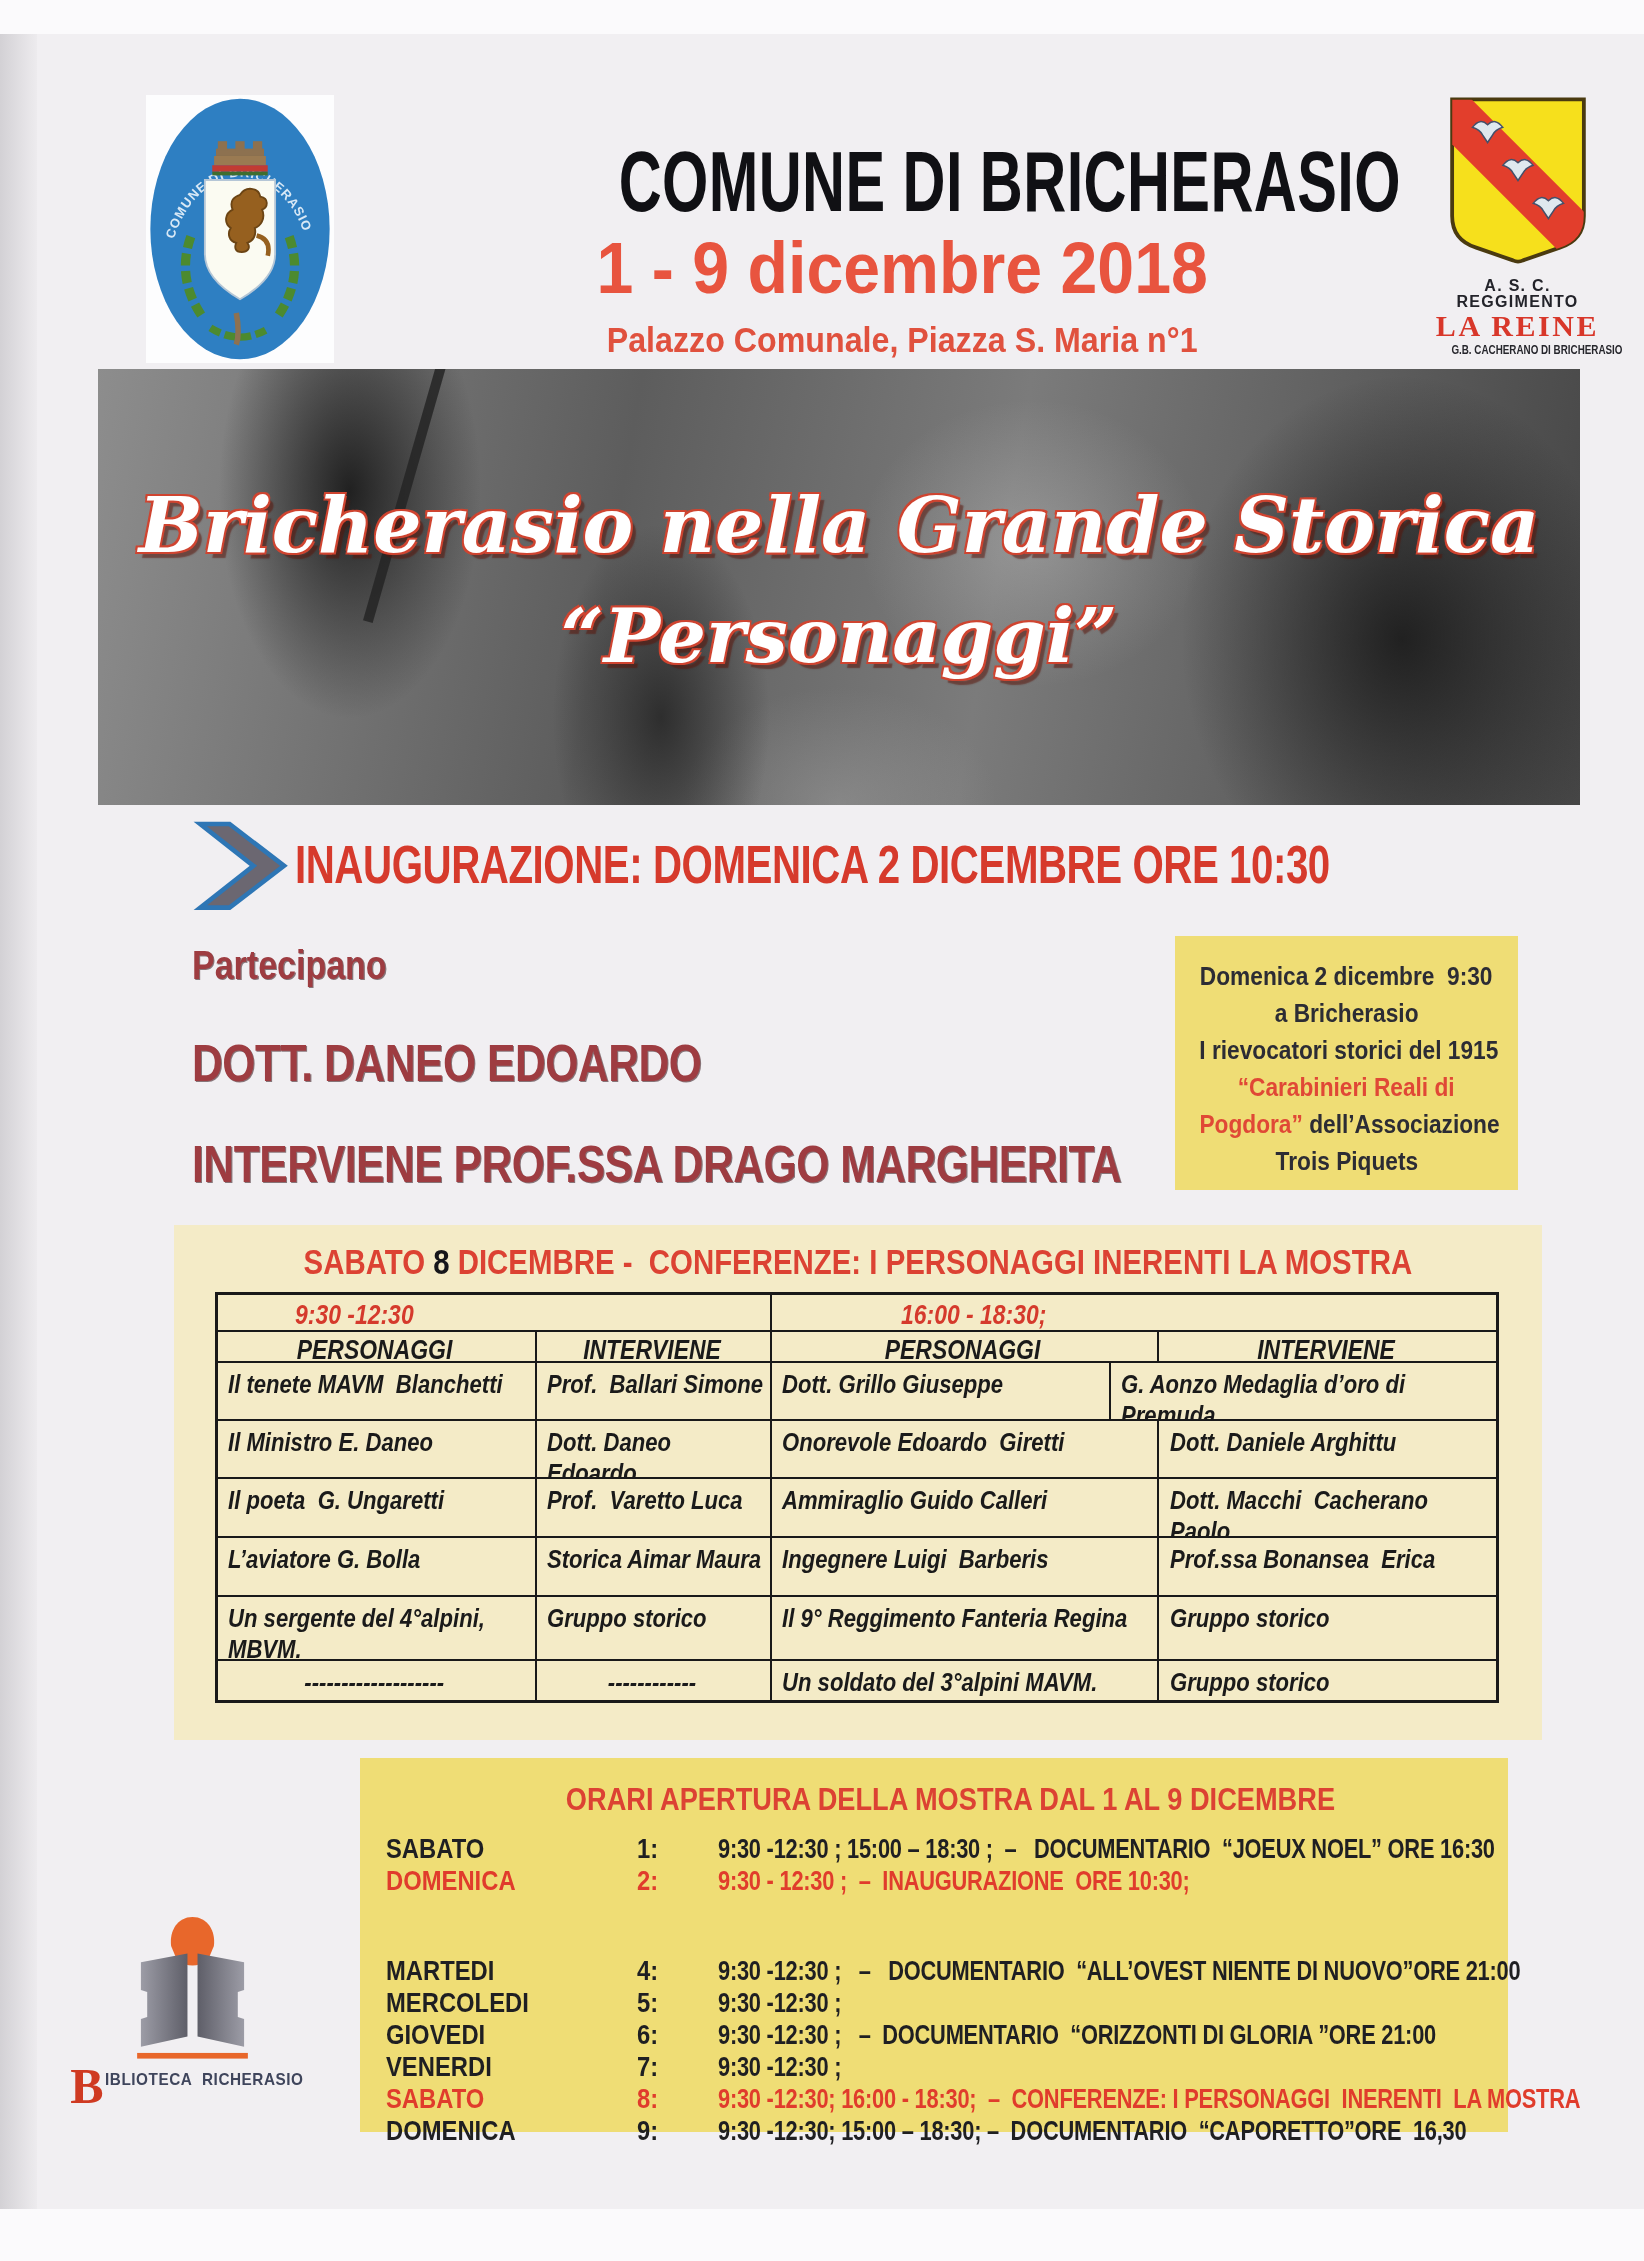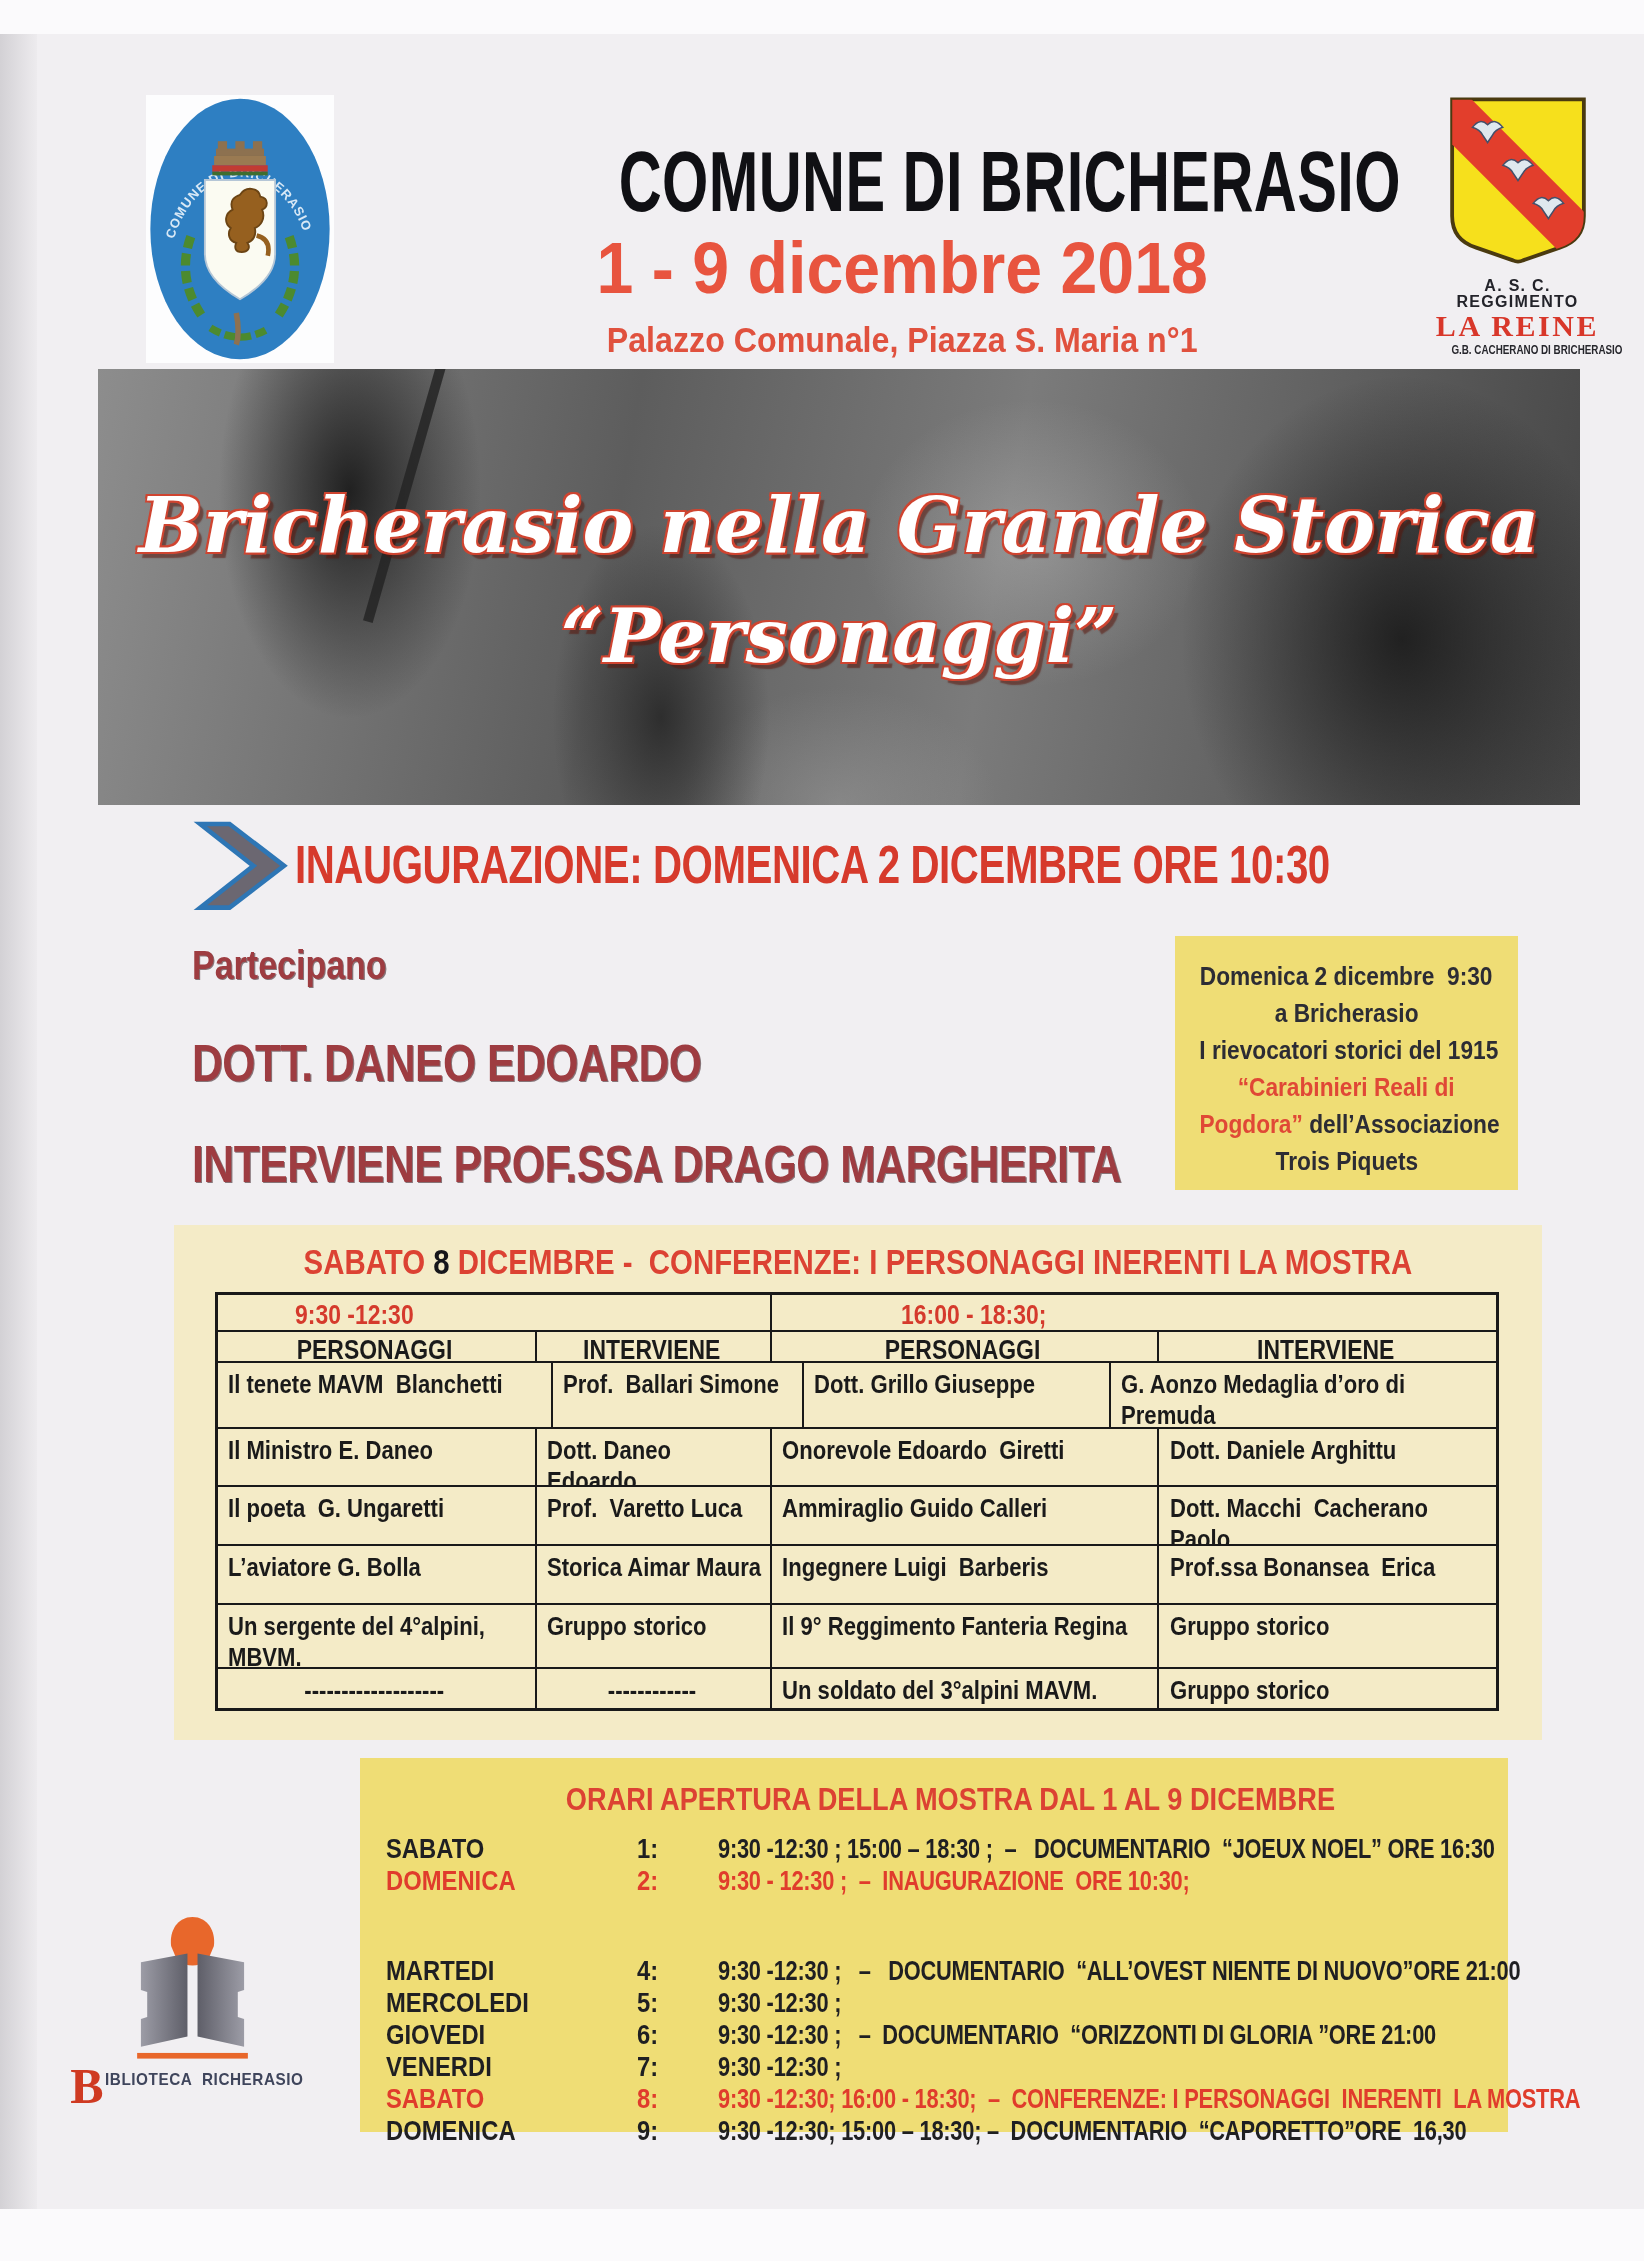--- a/index.html
+++ b/index.html
@@ -80,21 +80,21 @@
   .note-red{color:#e04836;}
 
   
   .conf-panel{position:absolute;left:174px;top:1225px;width:1368px;height:515px;background:var(--cream);}
   .conf-title{position:absolute;left:0;top:19.3px;width:100%;text-align:center;font-size:35px;font-weight:700;color:var(--red);line-height:1.0;}
   .conf-title .condc{transform:scaleX(0.84);}
   .conf-title .tnum{color:#16161a;}
   .ctable{position:absolute;left:41px;top:67px;width:1284px;border:3.9px solid #191919;background:var(--cream);}
   .crow{display:flex;border-top:2.6px solid #191919;}
   .crow:first-child{border-top:none;}
-  .cell{border-left:2.6px solid #191919;padding:6.4px 3.9px 0 10.3px;font-size:26px;font-weight:700;color:var(--ink);overflow:hidden;}
+  .cell{border-left:2.6px solid #191919;padding:6.4px 3.9px 0 10.3px;font-size:26px;font-weight:700;color:var(--ink);overflow:hidden;font-style:italic;}
   .cell:first-child{border-left:none;}
   .cell .cond{transform:scaleX(0.85);line-height:1.18;white-space:pre-wrap;width:117%;}
   .c0{width:24.8%;} .c1{width:18.4%;} .c2{width:30.3%;} .c3{flex:1;}
   .t1{width:43.2%;padding-left:77px;} .t2{flex:1;padding-left:129px;}
   .crow.times .cell{font-size:27px;color:#d53a2c;padding-top:5.2px;}
   .crow.heads .cell{text-align:center;font-size:27px;padding-left:0;padding-top:2.6px;}
   .crow.heads .cell .condc{transform:scaleX(0.85);}
   .cell.center{text-align:center;padding-left:0;}
   .cell.center .cond{transform-origin:50% 50%;width:auto;}
 
@@ -218,21 +218,21 @@
       <div class="crow times" style="height:35px;">
         <div class="cell t1"><span class="cond">9:30 -12:30</span></div>
         <div class="cell t2"><span class="cond">16:00 - 18:30;</span></div>
       </div>
       <div class="crow heads" style="height:31px;">
         <div class="cell c0"><span class="condc">PERSONAGGI</span></div>
         <div class="cell c1"><span class="condc">INTERVIENE</span></div>
         <div class="cell c2"><span class="condc">PERSONAGGI</span></div>
         <div class="cell c3"><span class="condc">INTERVIENE</span></div>
       </div>
-      <div class="crow" style="height:66px;gap:16px;">
+      <div class="crow" style="height:58px;">
         <div class="cell c0"><span class="cond">Il tenete MAVM  Blanchetti</span></div>
         <div class="cell c1"><span class="cond">Prof.  Ballari Simone</span></div>
         <div class="cell c3"><span class="cond">Dott. Grillo Giuseppe</span></div>
         <div class="cell c2"><span class="cond">G. Aonzo Medaglia d’oro di Premuda</span></div>
       </div>
       <div class="crow" style="height:58px;">
         <div class="cell c0"><span class="cond">Il Ministro E. Daneo</span></div>
         <div class="cell c1"><span class="cond">Dott. Daneo Edoardo</span></div>
         <div class="cell c2"><span class="cond">Onorevole Edoardo  Giretti</span></div>
         <div class="cell c3"><span class="cond">Dott. Daniele Arghittu</span></div>

